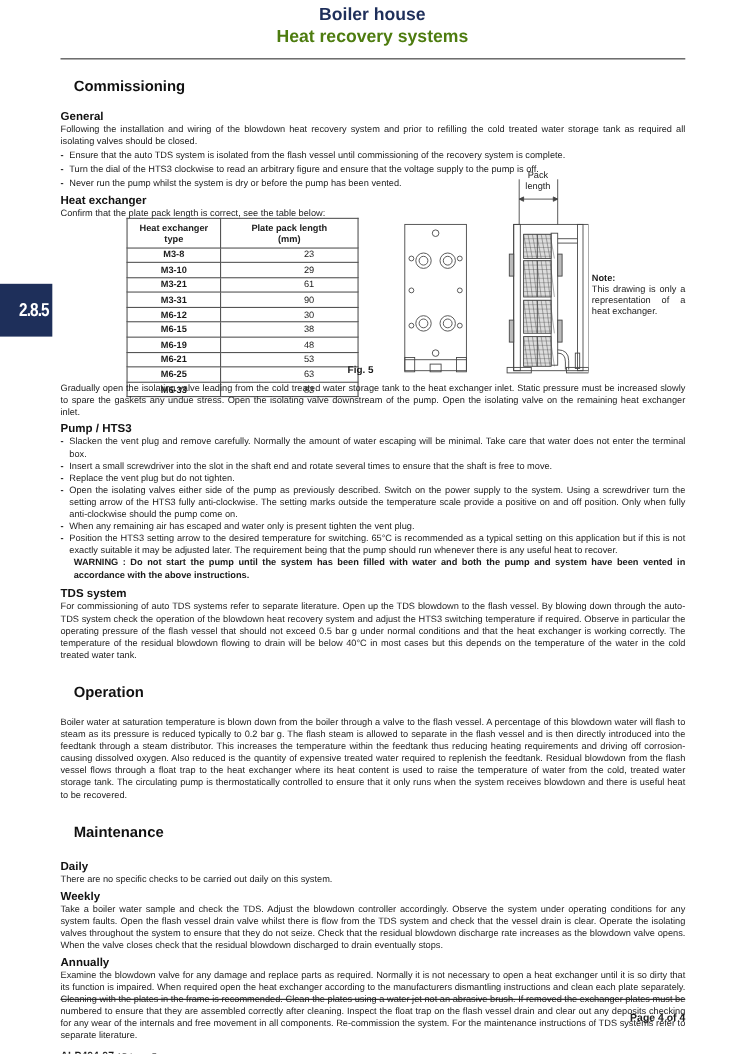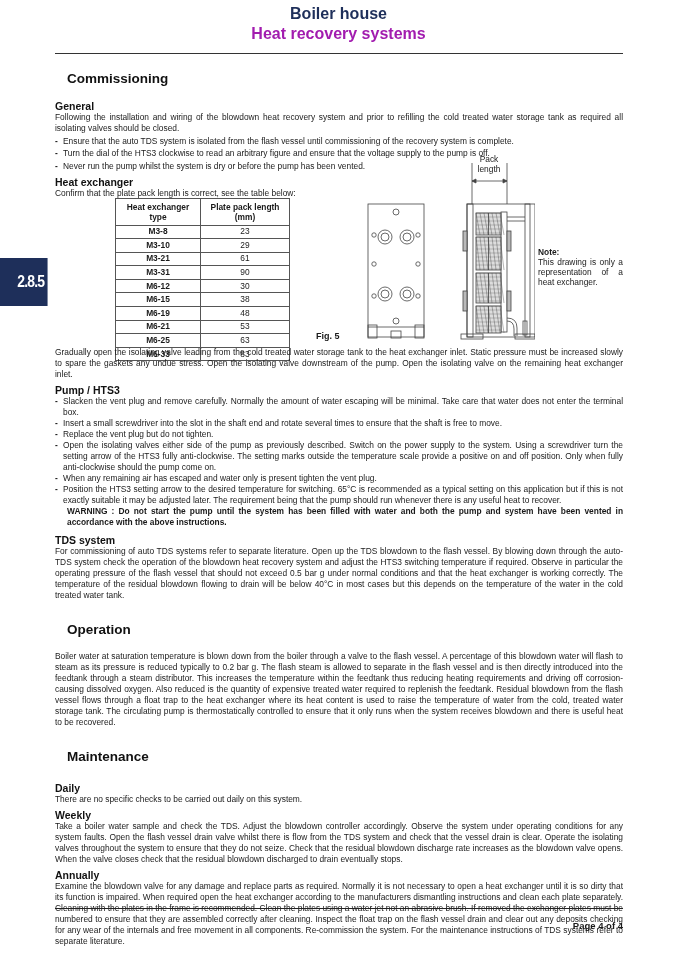--- a/index.html
+++ b/index.html
@@ -1,38 +1,38 @@
 <!DOCTYPE html>
 <html><head>
 <meta charset="utf-8">
 <style>
   html, body { margin: 0; padding: 0; background: #ffffff; }
   body { width: 677px; height: 958px; position: relative; overflow: hidden;
          font-family: "Liberation Sans", sans-serif; color: #1a1a1a; }
   .hdr { position: absolute; top: 4px; left: 0; width: 677px; text-align: center; }
   .hdr-title { font-size: 16px; font-weight: bold; color: #1e2f5a; line-height: 20px; }
-  .hdr-sub { font-size: 16px; font-weight: bold; color: #a21caf; line-height: 20px; }
+  .hdr-sub { font-size: 16px; font-weight: bold; color: #4d7c0f; line-height: 20px; }
   .rule-top { position: absolute; top: 53px; left: 55px; width: 568px; height: 0; border-top: 1.5px solid #333; }
   .content { position: absolute; top: 58px; left: 55px; width: 568px; font-size: 8.4px; line-height: 11px; }
   h1.sec { font-size: 13.5px; font-weight: bold; margin: 12px; line-height: 18px; color: #111; }
   h2.sub { font-size: 10.5px; font-weight: bold; margin: 0; line-height: 12px; color: #111; }
   p { margin: 0; text-align: justify; }
   ul.dash { list-style: none; margin: 0; padding: 0; }
   ul.dash li { position: relative; padding-left: 8px; text-align: justify; }
   ul.dash li::before { content: "-"; position: absolute; left: 0; font-weight: bold; }
   ul.loose li { margin-top: 1.5px; }
   .warn { font-weight: bold; text-align: justify; margin-left: 12px; }
   .gap4 { height: 4px; } .gap6 { height: 6px; } .gap8 { height: 8px; }
 
   .hx-block { position: relative; height: 182px; }
   table.hx { position: absolute; left: 60px; top: 22px; border-collapse: collapse; font-size: 8.4px; }
   table.hx th, table.hx td { border: 1px solid #555; text-align: center; padding: 0; height: 12.6px; }
   table.hx th { font-weight: bold; line-height: 10px; height: 26px; }
   table.hx td.type { font-weight: bold; width: 84px; }
-  table.hx td.len { width: 88px; }
+  table.hx td.len { width: 88px; padding-left: 36px; }
   .fig-label { position: absolute; left: 262px; top: 275px; font-size: 9px; font-weight: bold; }
   .drawing { position: absolute; left: 365px; top: 153px; }
   .note { position: absolute; left: 538px; top: 247px; width: 85px; font-size: 8.4px; line-height: 10px; text-align: justify; }
   .note b { display: block; }
 
   .tab285 { position: absolute; left: 0; top: 258px; width: 48px; height: 48px; background: #1e2f5a;
             color: #fff; font-family: "Liberation Sans", sans-serif; font-size: 17px; font-weight: bold;
             display: flex; align-items: center; justify-content: flex-end; padding-right: 4px; box-sizing: border-box;
             letter-spacing: -1px; transform: scaleX(0.82); transform-origin: left center; width: 58px; }
 

